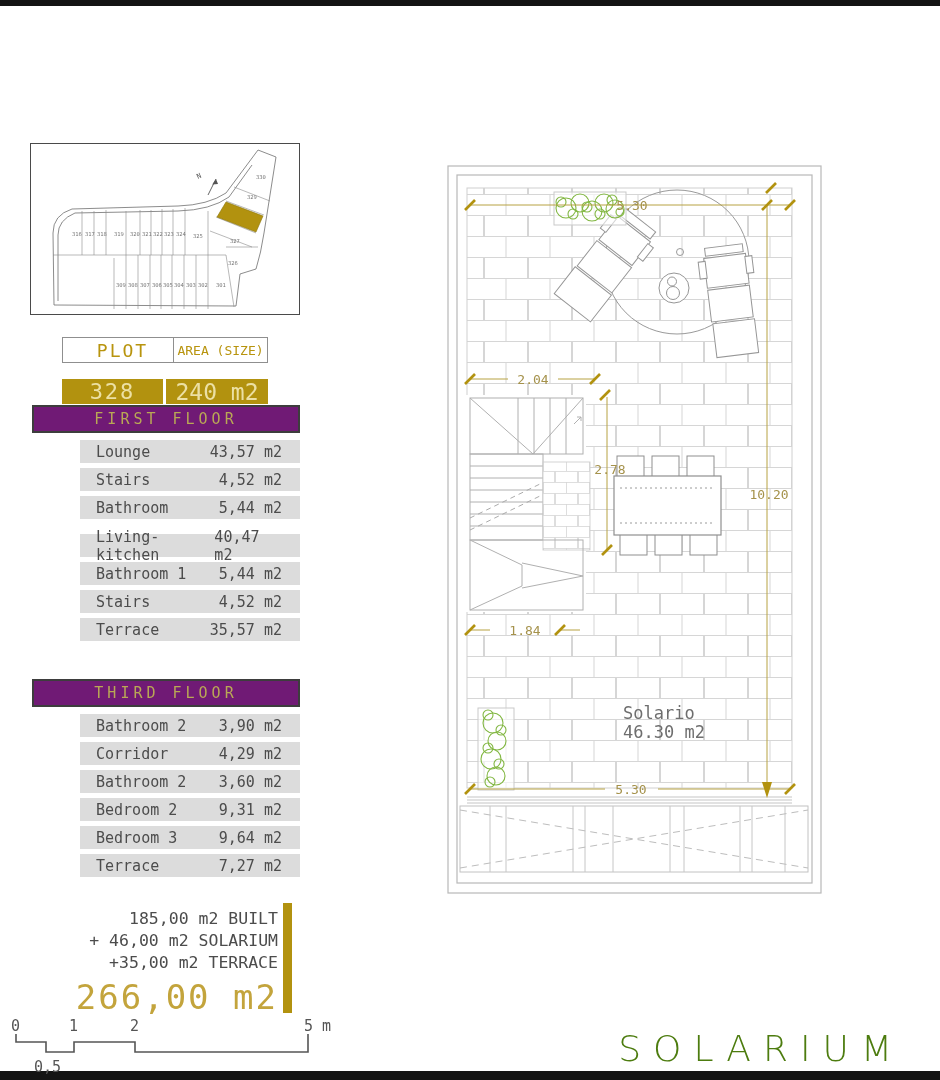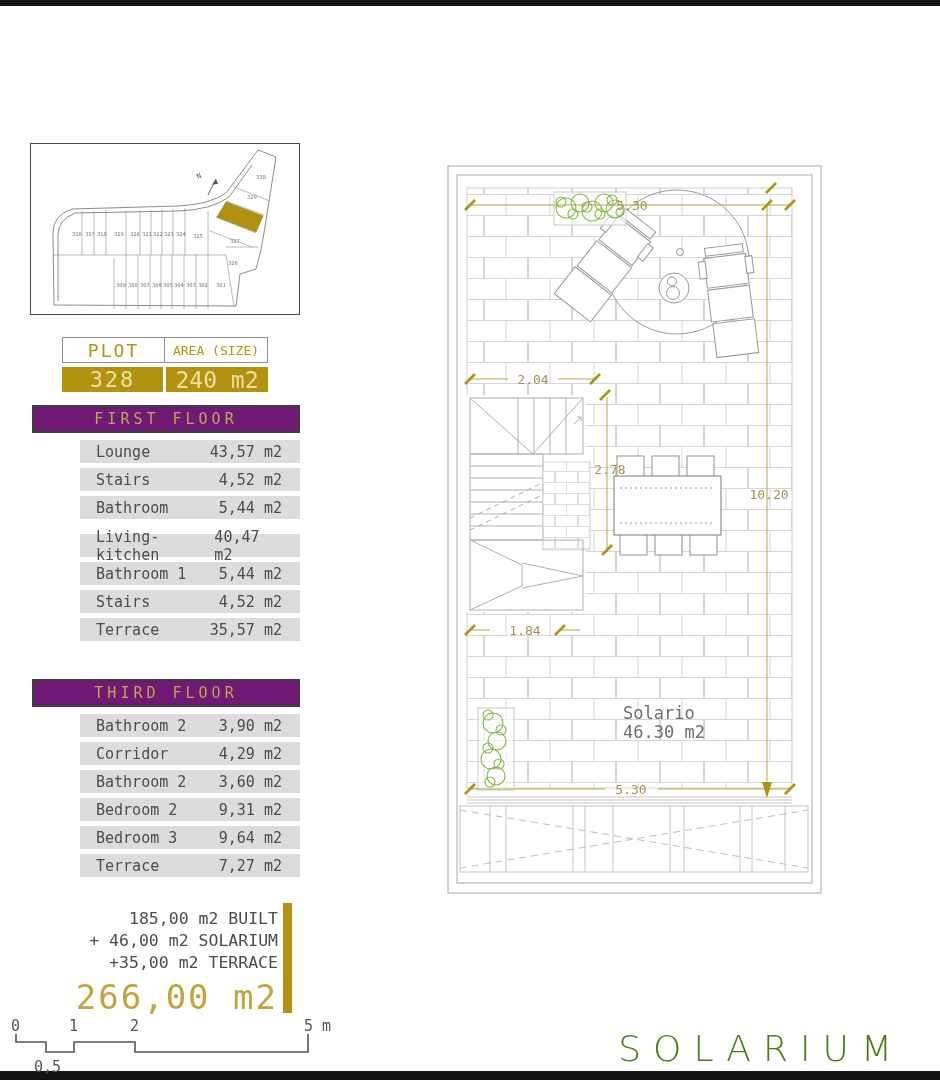--- a/index.html
+++ b/index.html
@@ -5,25 +5,25 @@
   html,body{margin:0;padding:0;background:#ffffff;}
   #page{position:relative;width:940px;height:1080px;background:#fff;overflow:hidden;
         font-family:"DejaVu Sans Mono", monospace;}
   .bar{position:absolute;left:0;width:940px;background:#141414;}
   #topbar{top:0;height:6px;}
   #botbar{top:1071px;height:9px;}
 
   
   #siteplan{position:absolute;left:30px;top:143px;width:270px;height:172px;}
   #plot-table{position:absolute;left:62px;top:337px;width:206px;}
-  .pt-head{display:flex;height:26px;border:1px solid #8f8f8f;box-sizing:border-box;}
+  .pt-head{display:flex;height:26px;border:1px solid #8f8f8f;box-sizing:border-box;padding-left:9px;}
   .pt-head .cell{display:flex;align-items:center;justify-content:center;color:#b8940e;}
   .pt-head .c1{width:101px;border-right:1px solid #8f8f8f;font-size:18px;letter-spacing:2px;}
   .pt-head .c2{flex:1;font-size:13px;letter-spacing:0px;}
-  .pt-data{display:flex;height:25px;margin-top:4px;}
+  .pt-data{display:flex;height:25px;margin-top:16px;}
   .pt-data .cell{display:flex;align-items:center;justify-content:center;background:#b2920f;color:#ece0a4;}
   .pt-data .c1{width:101px;margin-right:3px;font-size:22px;letter-spacing:2px;}
   .pt-data .c2{flex:1;font-size:23px;}
 
   .section{position:absolute;left:32px;width:268px;}
   .sec-header{height:28px;border:2px solid #3d3d3d;box-sizing:border-box;display:flex;
               align-items:center;justify-content:center;font-size:15px;letter-spacing:4px;
               color:#b9a855;background:#701a75;}
   .rows{margin-top:7px;display:flex;flex-direction:column;gap:5px;}
   .trow{height:23px;background:#dcdcdc;display:flex;align-items:center;

